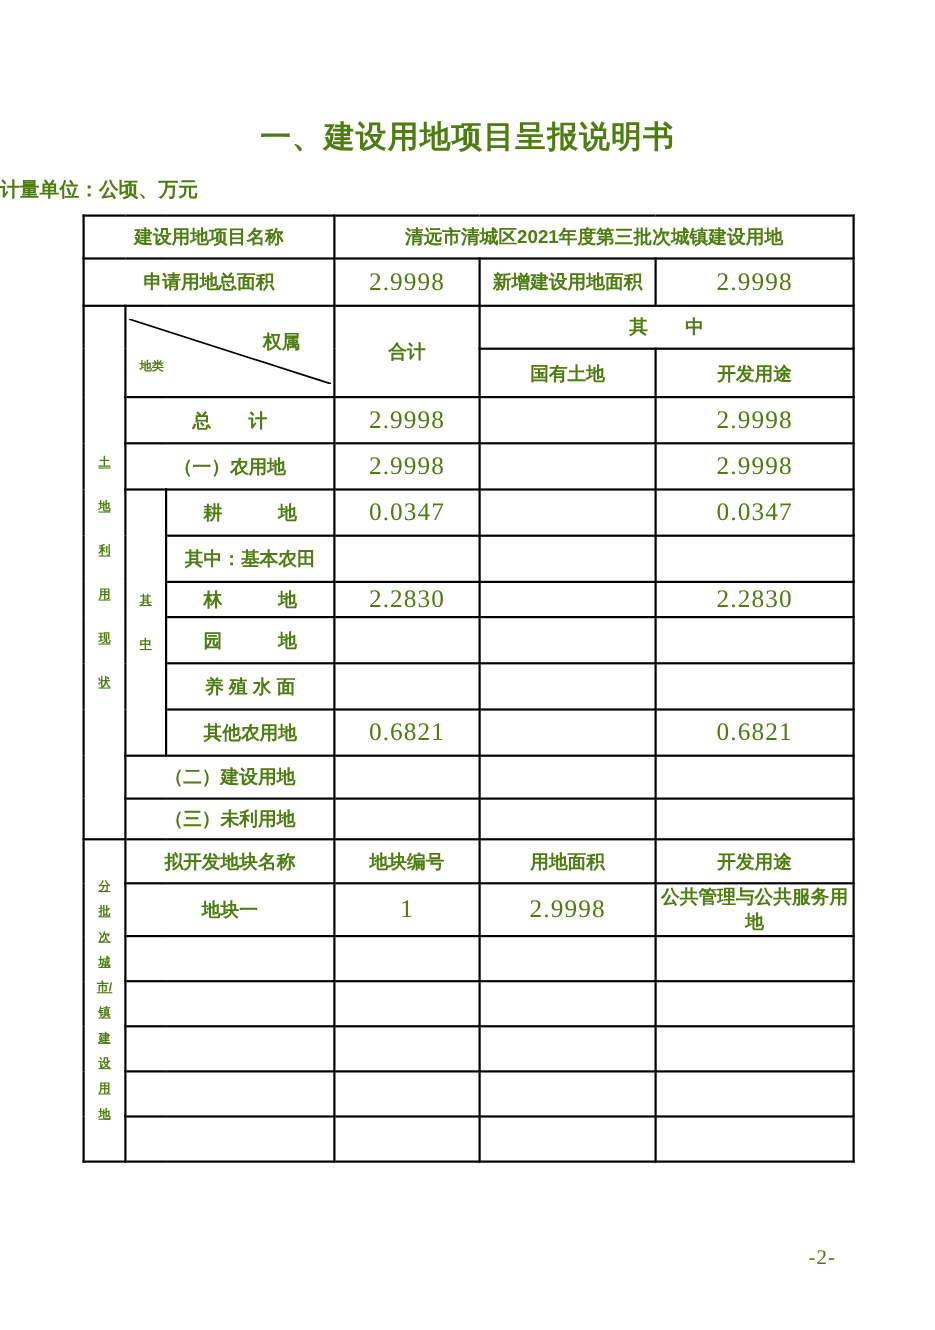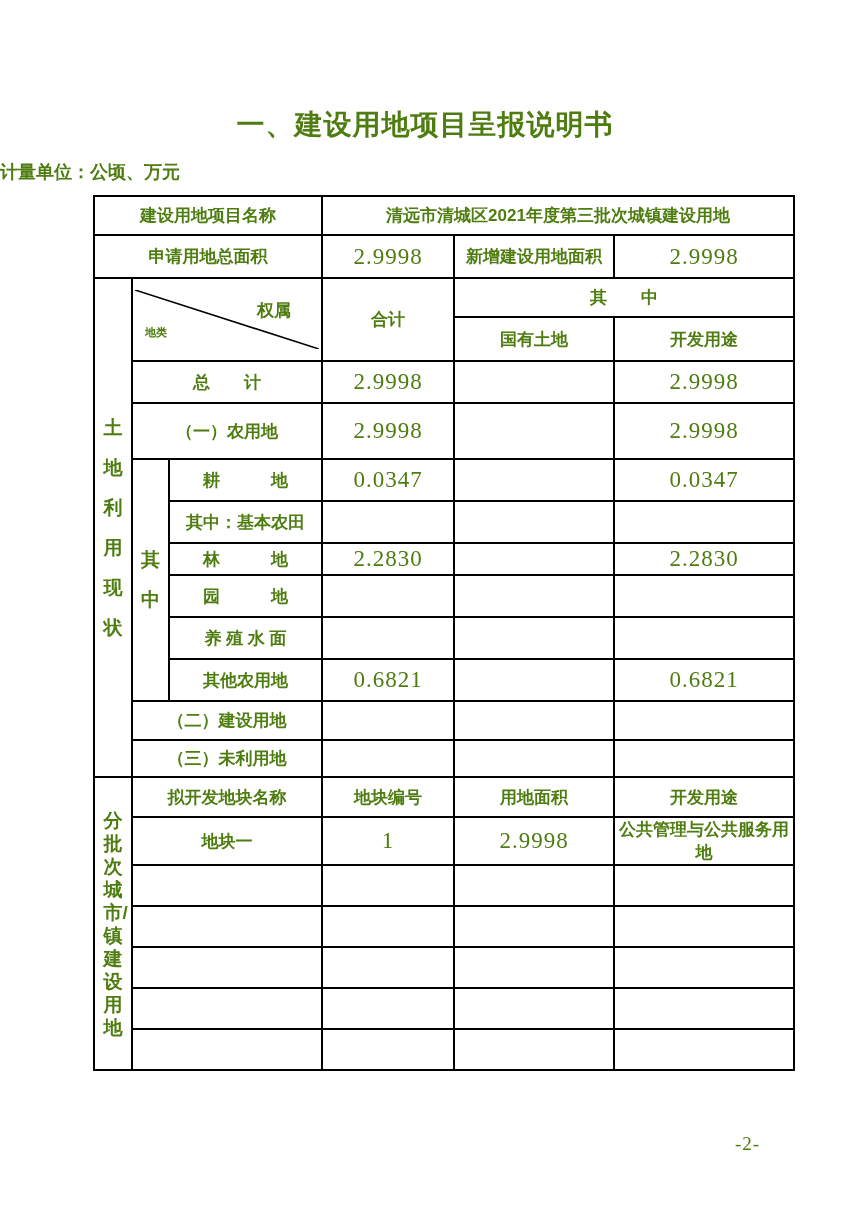--- a/index.html
+++ b/index.html
@@ -35,21 +35,20 @@
     font-size: 18px;
     font-weight: 700;
   }
   table.report {
     position: absolute;
     left: 75px;
     top: 195px;
     width: 700px;
     border-collapse: collapse;
     table-layout: fixed;
-    margin-left: 18px;
   }
   table.report td {
     border: 2px solid #000;
     padding: 0 2px;
     text-align: center;
     vertical-align: middle;
     overflow: hidden;
   }
   td.lab { font-size: 17px; font-weight: 700; }
   td.num {
@@ -57,21 +56,22 @@
     font-weight: 400;
     font-family: "Liberation Serif", serif;
     letter-spacing: 1px;
   }
   
   .vstack {
     margin: 0 auto;
     text-align: center;
     word-break: break-all;
     font-weight: 700;
-    font-size: 19px;
+    font-size: 11px;
+    text-decoration: underline;
   }
   .v40 { width: 20px; line-height: 40px; }
   .v22 { width: 19px; line-height: 23px; }
   
   td.diag { padding: 0; }
   .diag-box { position: relative; width: 100%; height: 59px; }
   .diag-box svg { position: absolute; top: 0; left: 0; width: 100%; height: 100%; display: block; }
   .corner-top {
     position: absolute; top: 9px; right: 28px;
     font-size: 17px; font-weight: 700;
@@ -142,21 +142,21 @@
       <td class="lab">开发用途</td>
     </tr>
 
     <tr style="height:42px">
       <td colspan="2" class="lab">总　　计</td>
       <td class="num">2.9998</td>
       <td class="num"></td>
       <td class="num">2.9998</td>
     </tr>
 
-    <tr style="height:56px">
+    <tr style="height:42px">
       <td colspan="2" class="lab">（一）农用地</td>
       <td class="num">2.9998</td>
       <td class="num"></td>
       <td class="num">2.9998</td>
     </tr>
 
     <tr style="height:42px">
       <td rowspan="6">
         <div class="vstack v40">其中</div>
       </td>

